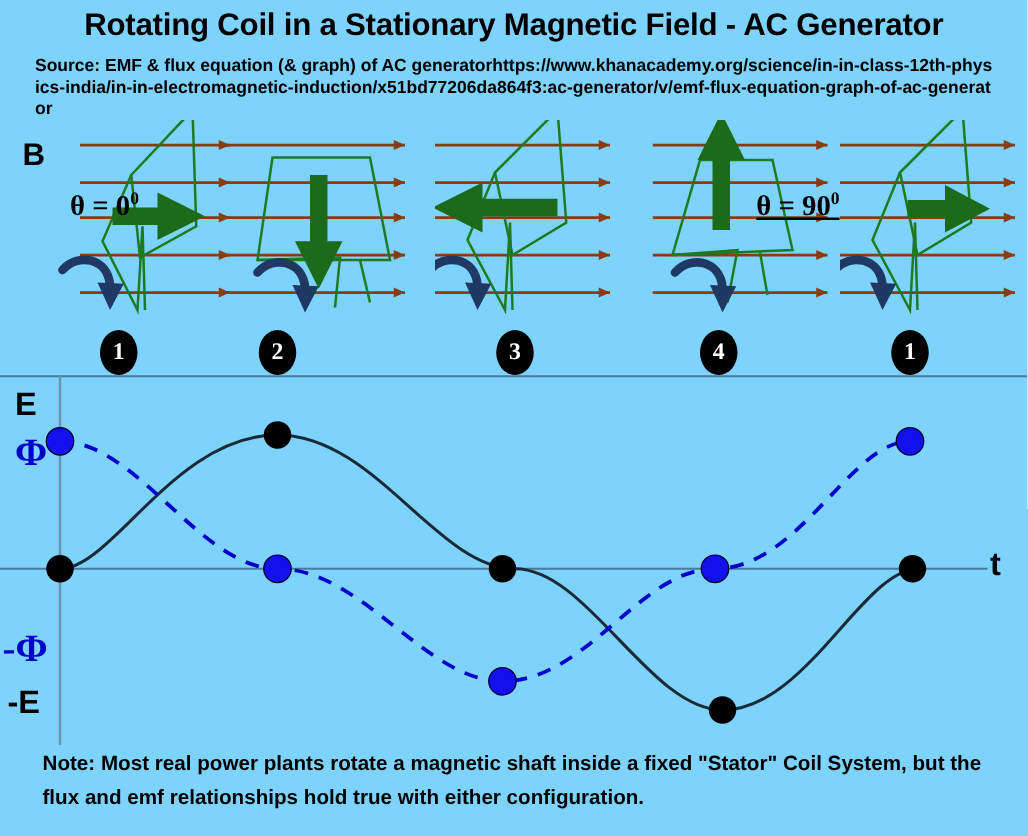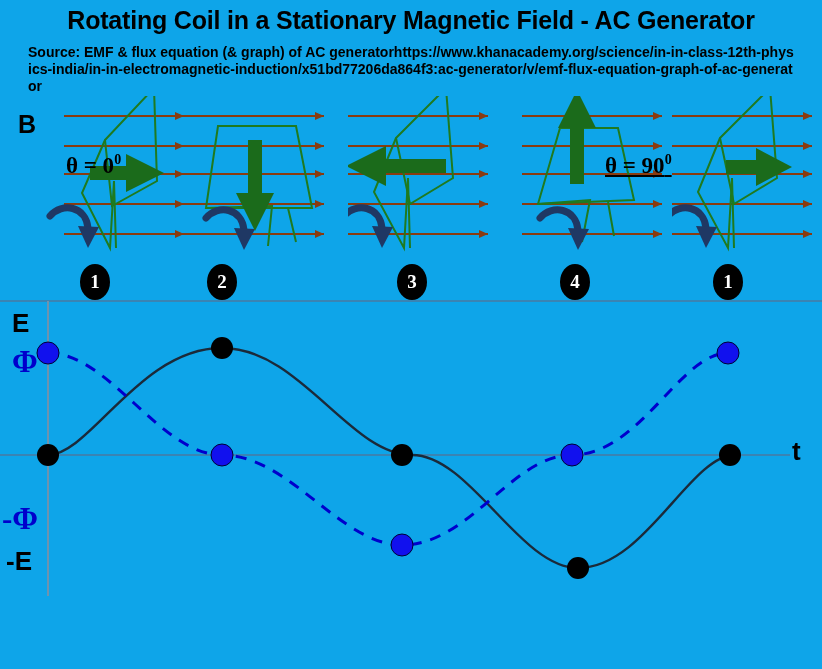--- a/index.html
+++ b/index.html
@@ -7,21 +7,21 @@
     padding: 0;
     background: #ffffff;
   }
   body {
     font-family: "Liberation Sans", sans-serif;
   }
   #page {
     position: relative;
     width: 822px;
     height: 669px;
-    background: #0ea5e9;
+    background: #7dd3fc;
     overflow: hidden;
   }
 
   
   #title {
     position: absolute;
     left: 0;
     top: 6px;
     width: 822px;
     text-align: center;
@@ -160,21 +160,21 @@
           <path d="M8 120 C 20 106, 44 110, 46 132" stroke="#1f3864" stroke-width="7" fill="none" stroke-linecap="round"></path>
           <polygon points="46,152 36,130 57,131" fill="#1f3864"></polygon>
         </g>
         <g>
           <rect x="48" y="70" width="44" height="14" fill="#1b6b1b"></rect>
           <polygon points="122,77 84,58 84,96" fill="#1b6b1b"></polygon>
         </g>
       </svg>
     </div>
 
-    <div class="theta" style="left:66px; top:56px;">
+    <div class="theta" style="left:56px; top:56px;">
       <span>θ = 0</span><sup>0</sup>
     </div>
 
     <div class="panel" style="left:176px;">
       <svg width="152" height="165" viewBox="0 0 152 165">
         <g stroke="#8a3b10" stroke-width="2.2" fill="none">
           <line x1="4" y1="20" x2="148" y2="20"></line>
             <polygon points="148,20 139,16 139,24" fill="#8a3b10" stroke="none"></polygon>
           <line x1="4" y1="50" x2="148" y2="50"></line>
             <polygon points="148,50 139,46 139,54" fill="#8a3b10" stroke="none"></polygon>
@@ -322,13 +322,14 @@
       <circle cx="728" cy="57" r="11" fill="#1111ee" stroke="#000033" stroke-width="1"></circle>
     </svg>
 
     <div class="axlabel" style="left:12px; top:12px;">E</div>
     <div class="axlabel blue" style="left:12px; top:48px;">Φ</div>
     <div class="axlabel blue" style="left:2px; top:205px;">-Φ</div>
     <div class="axlabel" style="left:6px; top:250px;">-E</div>
     <div class="axlabel" style="left:792px; top:140px;">t</div>
   </div>
 
+  <div id="note">Note: Most real power plants rotate a magnetic shaft inside a fixed "Stator" Coil System, but the flux and emf relationships hold true with either configuration.</div>
 </div>
 
 </body></html>

